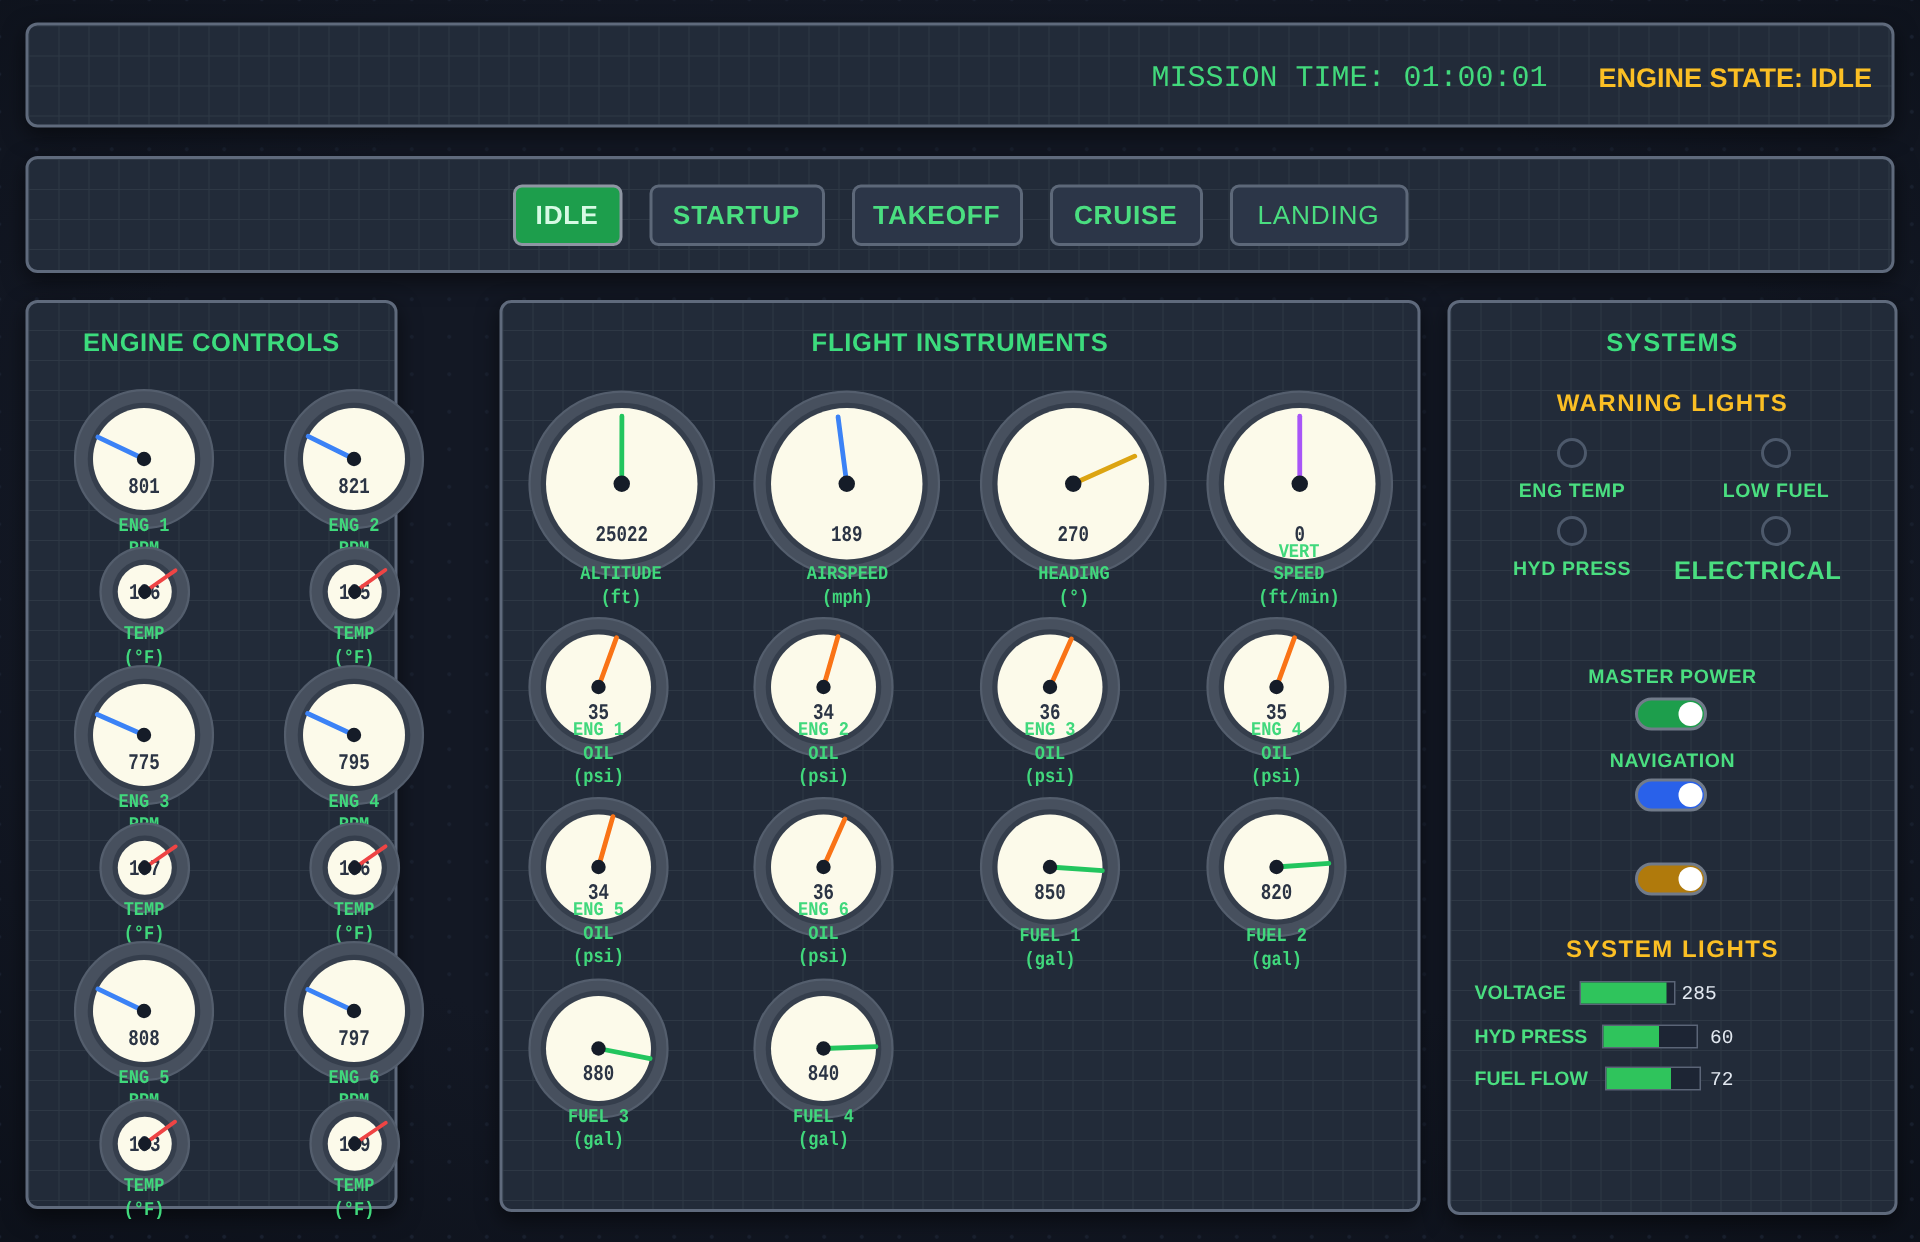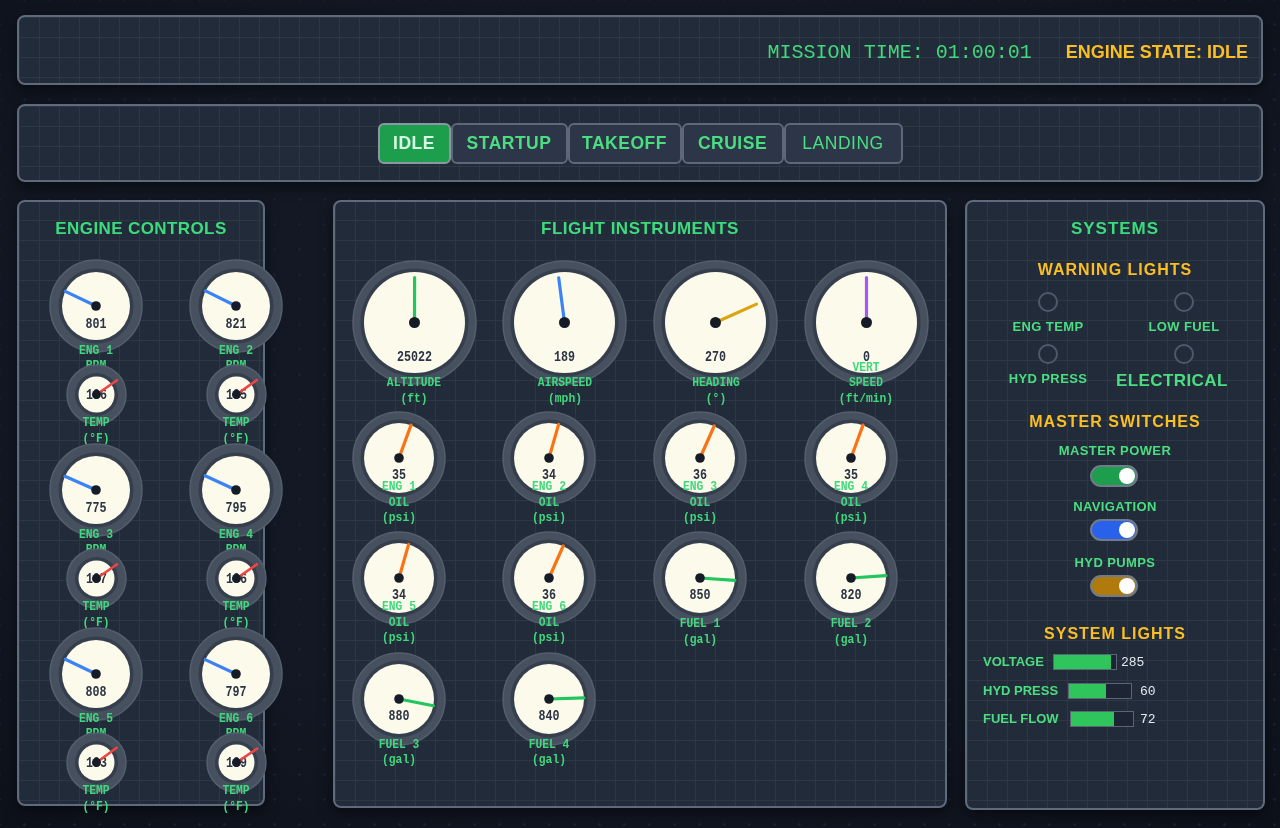--- a/index.html
+++ b/index.html
@@ -10,21 +10,21 @@
 .hdr-yellow{position:absolute;width:100%;text-align:center;font-weight:bold;color:#fbbf24;letter-spacing:1px}
 .swlbl{position:absolute;width:100%;text-align:center;font-weight:bold;color:#4ade80;font-size:13px;letter-spacing:.4px}
 </style></head><body>
 <div class="panel" style="left:17px;top:15px;width:1246px;height:70px;background-position:0 0,0 0,0 0">
 <div style="position:absolute;right:13px;top:2px;height:66px;display:flex;align-items:center;gap:34px">
 <span style="font-family:'Liberation Mono',monospace;font-size:20px;color:#42d97c">MISSION TIME: 01:00:01</span>
 <span style="font-size:18px;font-weight:bold;color:#fbbf24;letter-spacing:0px">ENGINE STATE: IDLE</span>
     </div>
 </div>
 <div class="panel" style="left:17px;top:104px;width:1246px;height:78px;background-position:0 0,0 0,0 0">
-<div style="position:absolute;left:0;top:0;width:100%;height:74px;display:flex;align-items:center;justify-content:center;">
+<div style="position:absolute;left:0;top:0;width:100%;height:74px;display:flex;align-items:center;justify-content:center;gap:18px">
 <div style="height:41px;border-radius:6px;display:flex;align-items:center;justify-content:center;font-size:17.5px;font-weight:bold;letter-spacing:.5px;width:73px;background:#1d9e4c;border:2px solid #8f96a3;color:#d7fae4">IDLE</div>
 <div style="height:41px;border-radius:6px;display:flex;align-items:center;justify-content:center;font-size:17.5px;font-weight:bold;letter-spacing:.5px;width:117px;background:#2c3648;border:2px solid #5d6879;color:#4ade80">STARTUP</div>
 <div style="height:41px;border-radius:6px;display:flex;align-items:center;justify-content:center;font-size:17.5px;font-weight:bold;letter-spacing:.5px;width:114px;background:#2c3648;border:2px solid #5d6879;color:#4ade80">TAKEOFF</div>
 <div style="height:41px;border-radius:6px;display:flex;align-items:center;justify-content:center;font-size:17.5px;font-weight:bold;letter-spacing:.5px;width:102px;background:#2c3648;border:2px solid #5d6879;color:#4ade80">CRUISE</div>
 <div style="height:41px;border-radius:6px;display:flex;align-items:center;justify-content:center;font-size:17.5px;font-weight:normal;letter-spacing:.5px;width:119px;background:#2c3648;border:2px solid #5d6879;color:#4ade80">LANDING</div>
 </div>
   </div>
 <div class="panel" style="left:17px;top:200px;width:248px;height:606px;background-position:0 0,0 -2px,0 -2px">
     <div class="hdr-green" style="top:16.5px;font-size:17px;letter-spacing:.4px">ENGINE CONTROLS</div>
     <svg class="g" style="left:30.0px;top:57.0px" width="94" height="94" viewBox="0 0 94 94">
@@ -269,30 +269,28 @@
     <div class="hdr-green" style="top:16.5px;font-size:17px">SYSTEMS</div>
     <div class="hdr-yellow" style="top:59px;font-size:16px">WARNING LIGHTS</div>
     <div style="position:absolute;left:71px;top:89.5px;width:20px;height:20px;border-radius:50%;border:2px solid #4d596b;background:#222b3a"></div>
     <div style="position:absolute;left:207px;top:89.5px;width:20px;height:20px;border-radius:50%;border:2px solid #4d596b;background:#222b3a"></div>
     <div style="position:absolute;left:71px;top:141.5px;width:20px;height:20px;border-radius:50%;border:2px solid #4d596b;background:#222b3a"></div>
     <div style="position:absolute;left:207px;top:141.5px;width:20px;height:20px;border-radius:50%;border:2px solid #4d596b;background:#222b3a"></div>
     <div style="position:absolute;left:13px;top:117px;width:136px;text-align:center;font-weight:bold;font-size:13px;color:#4ade80;letter-spacing:.4px">ENG TEMP</div>
     <div style="position:absolute;left:149px;top:117px;width:136px;text-align:center;font-weight:bold;font-size:13px;color:#4ade80;letter-spacing:.4px">LOW FUEL</div>
     <div style="position:absolute;left:13px;top:169px;width:136px;text-align:center;font-weight:bold;font-size:13px;color:#4ade80;letter-spacing:.4px">HYD PRESS</div>
     <div style="position:absolute;left:149px;top:169px;width:136px;font-weight:bold;font-size:17px;color:#4ade80;letter-spacing:.4px">ELECTRICAL</div>
-    <div class="hdr-yellow" style="top:211px;font-size:16px">MASTER SWITCHES</div>
     <div class="swlbl" style="top:240.5px">MASTER POWER</div>
     <div style="position:absolute;left:123px;top:262.7px;width:48px;height:22px;border-radius:11px;background:#1d9e4c;border:2px solid #717b8a">
       <div style="position:absolute;right:1px;top:1px;width:16px;height:16px;border-radius:50%;background:#fff"></div>
     </div>
     <div class="swlbl" style="top:296.5px">NAVIGATION</div>
     <div style="position:absolute;left:123px;top:317.2px;width:48px;height:22px;border-radius:11px;background:#2961ea;border:2px solid #717b8a">
       <div style="position:absolute;right:1px;top:1px;width:16px;height:16px;border-radius:50%;background:#fff"></div>
     </div>
-    <div class="swlbl" style="top:352.5px">HYD PUMPS</div>
     <div style="position:absolute;left:123px;top:372.7px;width:48px;height:22px;border-radius:11px;background:#b07a0c;border:2px solid #717b8a">
       <div style="position:absolute;right:1px;top:1px;width:16px;height:16px;border-radius:50%;background:#fff"></div>
     </div>
     <div class="hdr-yellow" style="top:423px;font-size:16px">SYSTEM LIGHTS</div>
     <div style="position:absolute;left:16px;top:452.4px;font-weight:bold;font-size:13px;color:#4ade80;letter-spacing:0px">VOLTAGE</div>
     <div style="position:absolute;left:85.5px;top:452.4px;width:64px;height:16px;border:1.5px solid #5b6577;background:#1d2534">
       <div style="width:93%;height:100%;background:#2fc45c"></div>
     </div>
     <div style="position:absolute;left:154px;top:453.4px;font-family:'Liberation Mono',monospace;font-size:13px;color:#e2e8f0">285</div>
     <div style="position:absolute;left:16px;top:480.5px;font-weight:bold;font-size:13px;color:#4ade80;letter-spacing:0px">HYD PRESS</div>

